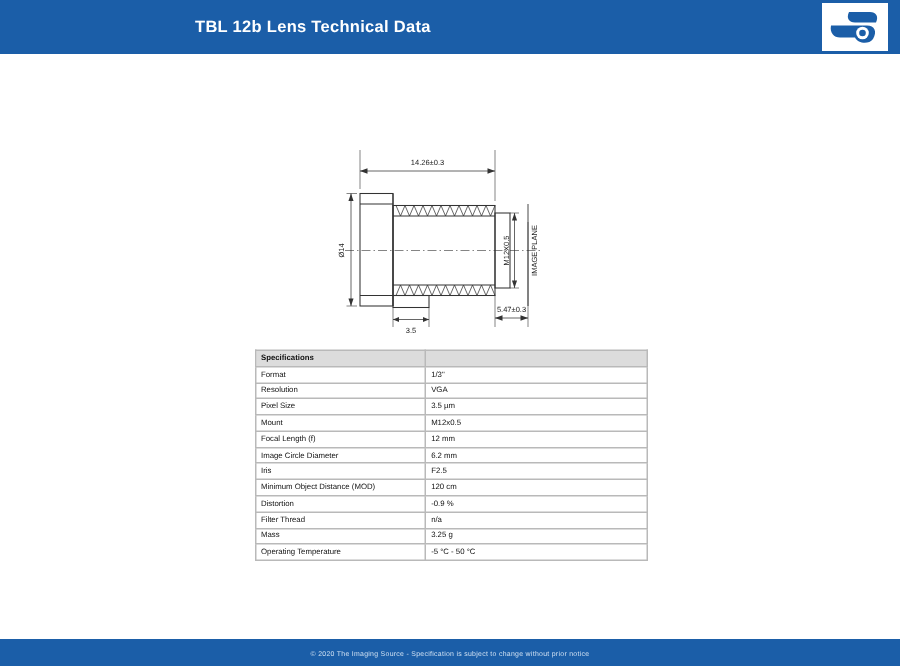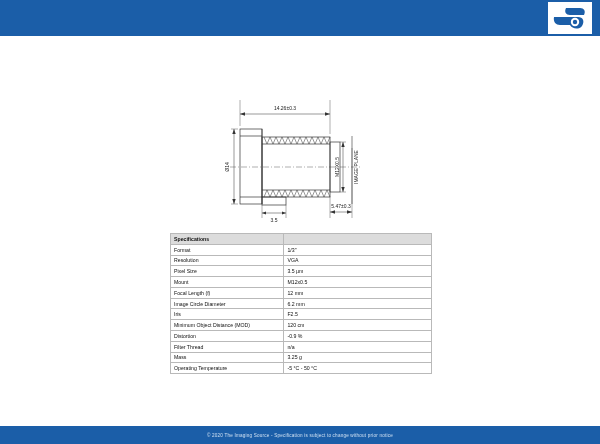--- a/index.html
+++ b/index.html
@@ -120,20 +120,21 @@
     fill: #222222;
   }
 </style>
 </head>
 <body>
 
 <div class="page">
 
   <div class="header">
     <div class="header-stripe"></div>
+    <div class="header-title">TBL 12b Lens Technical Data</div>
     <div class="logo-box">
       <svg width="40" height="28" viewBox="0 0 40 28">
         <path d="M6 4 L30 4 C34 4 36 7 34 11 L20 11 C16 11 14 8 16 4 Z" fill="#1b5ea8"></path>
         <path d="M4 13 L28 13 C33 13 35 17 32 22 C29 26 22 25 20 21 L10 21 C6 21 3 18 4 13 Z" fill="#1b5ea8"></path>
         <circle cx="25" cy="18" r="4.2" fill="#ffffff"></circle>
         <circle cx="25" cy="18" r="2.2" fill="#1b5ea8"></circle>
       </svg>
     </div>
   </div>
 

